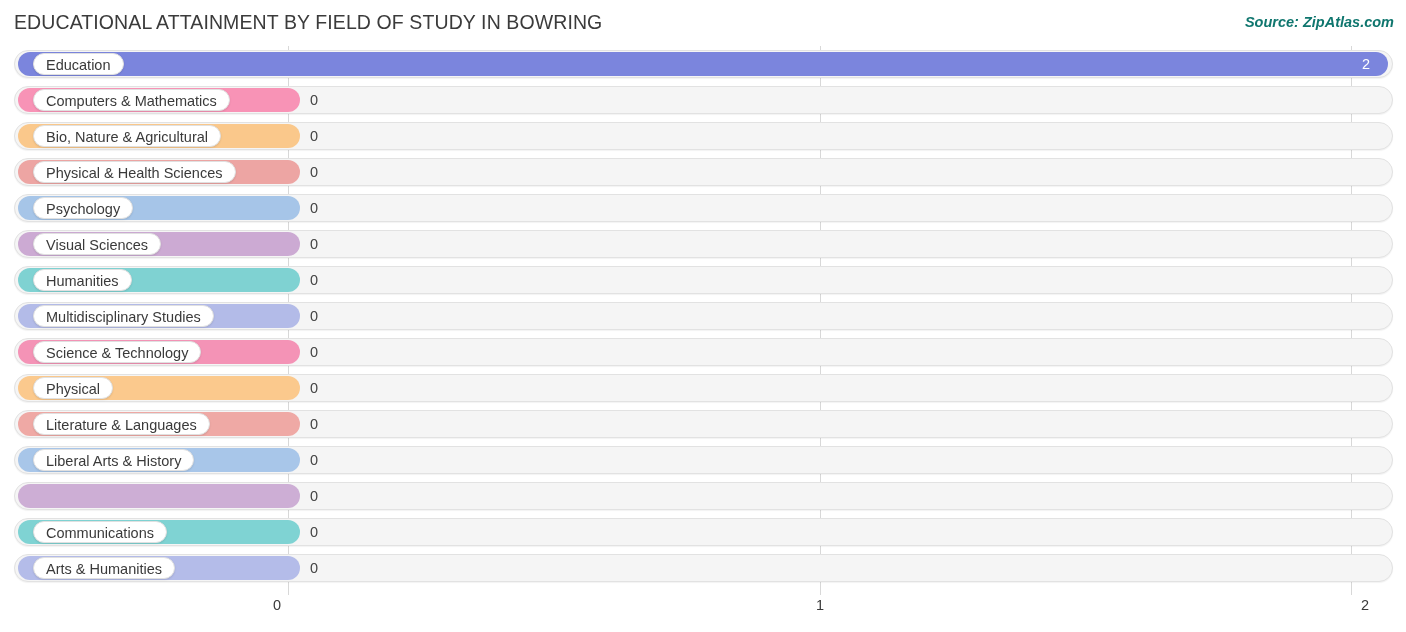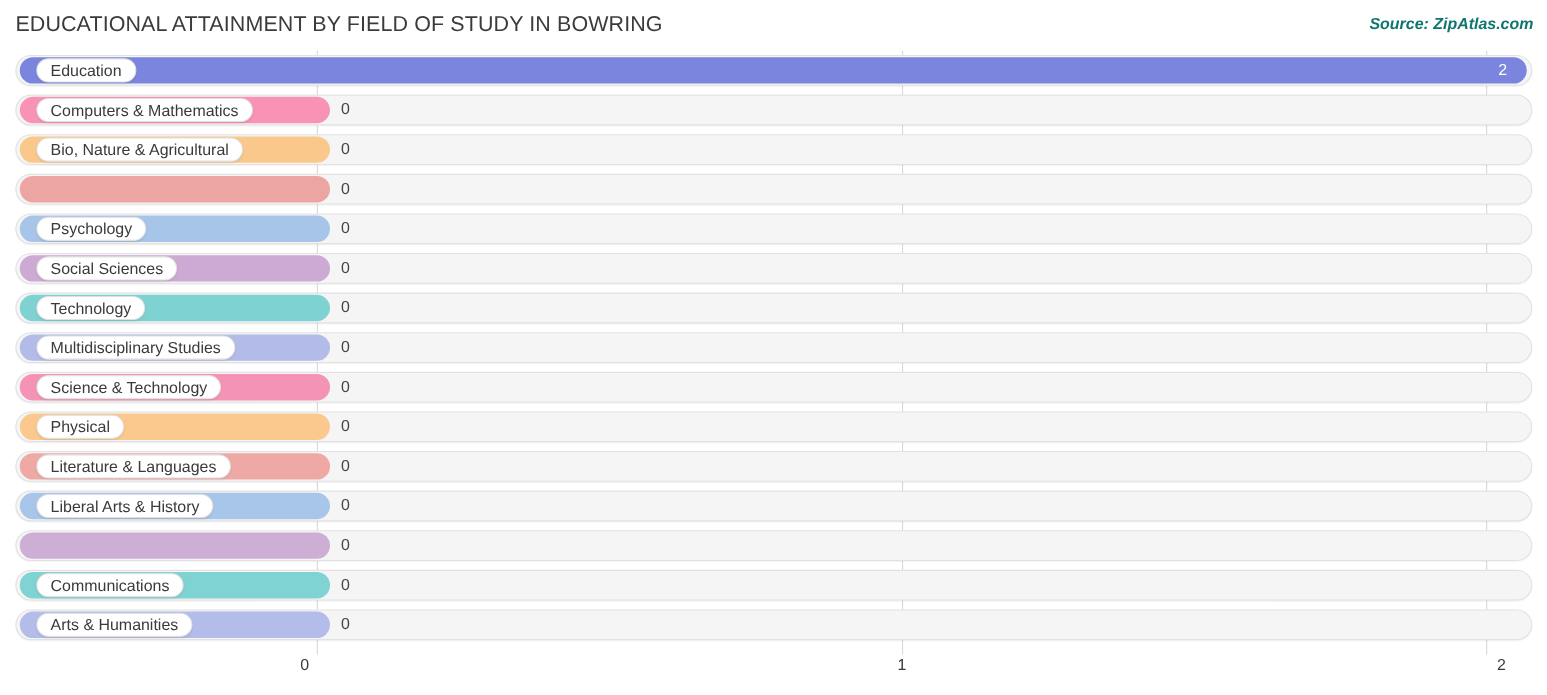--- a/index.html
+++ b/index.html
@@ -182,38 +182,39 @@
       </div>
       <div class="row">
         <div class="track"></div>
         <div class="bar" style="width: 282px; background: rgb(250, 200, 139);"></div>
         <div class="pill">Bio, Nature &amp; Agricultural</div>
         <div class="val-out" style="left: 310px;">0</div>
       </div>
       <div class="row">
         <div class="track"></div>
         <div class="bar" style="width: 282px; background: rgb(237, 165, 163);"></div>
+        <div class="pill">Physical &amp; Health Sciences</div>
         <div class="val-out" style="left: 310px;">0</div>
       </div>
       <div class="row">
         <div class="track"></div>
         <div class="bar" style="width: 282px; background: rgb(166, 197, 232);"></div>
         <div class="pill">Psychology</div>
         <div class="val-out" style="left: 310px;">0</div>
       </div>
       <div class="row">
         <div class="track"></div>
         <div class="bar" style="width: 282px; background: rgb(204, 170, 211);"></div>
-        <div class="pill">Social Sciences</div>
+        <div class="pill">Visual Sciences</div>
         <div class="val-out" style="left: 310px;">0</div>
       </div>
       <div class="row">
         <div class="track"></div>
         <div class="bar" style="width: 282px; background: rgb(127, 210, 210);"></div>
-        <div class="pill">Technology</div>
+        <div class="pill">Humanities</div>
         <div class="val-out" style="left: 310px;">0</div>
       </div>
       <div class="row">
         <div class="track"></div>
         <div class="bar" style="width: 282px; background: rgb(179, 187, 232);"></div>
         <div class="pill">Multidisciplinary Studies</div>
         <div class="val-out" style="left: 310px;">0</div>
       </div>
       <div class="row">
         <div class="track"></div>

